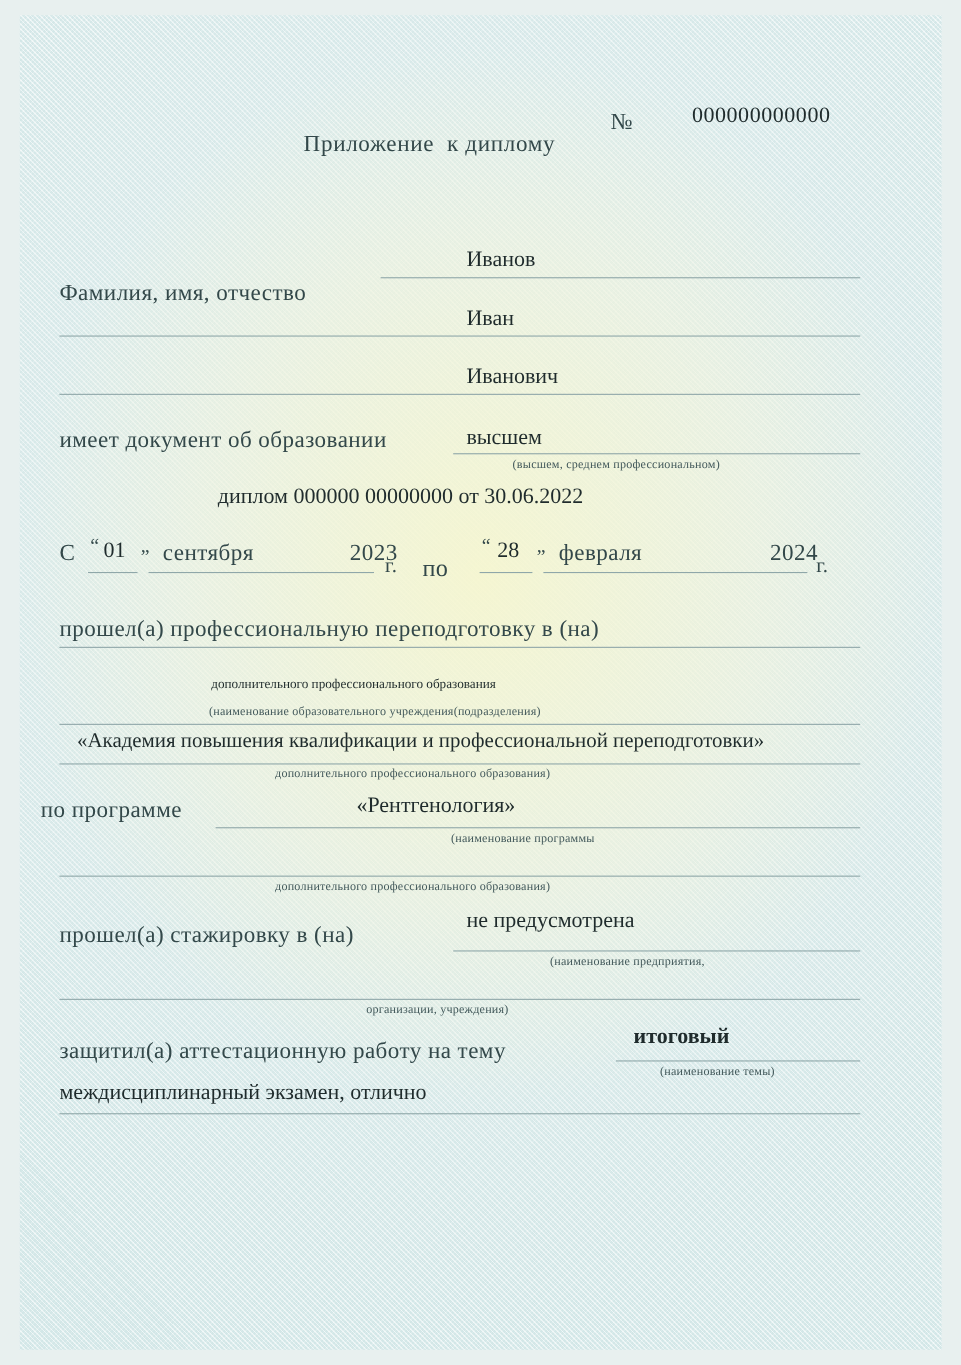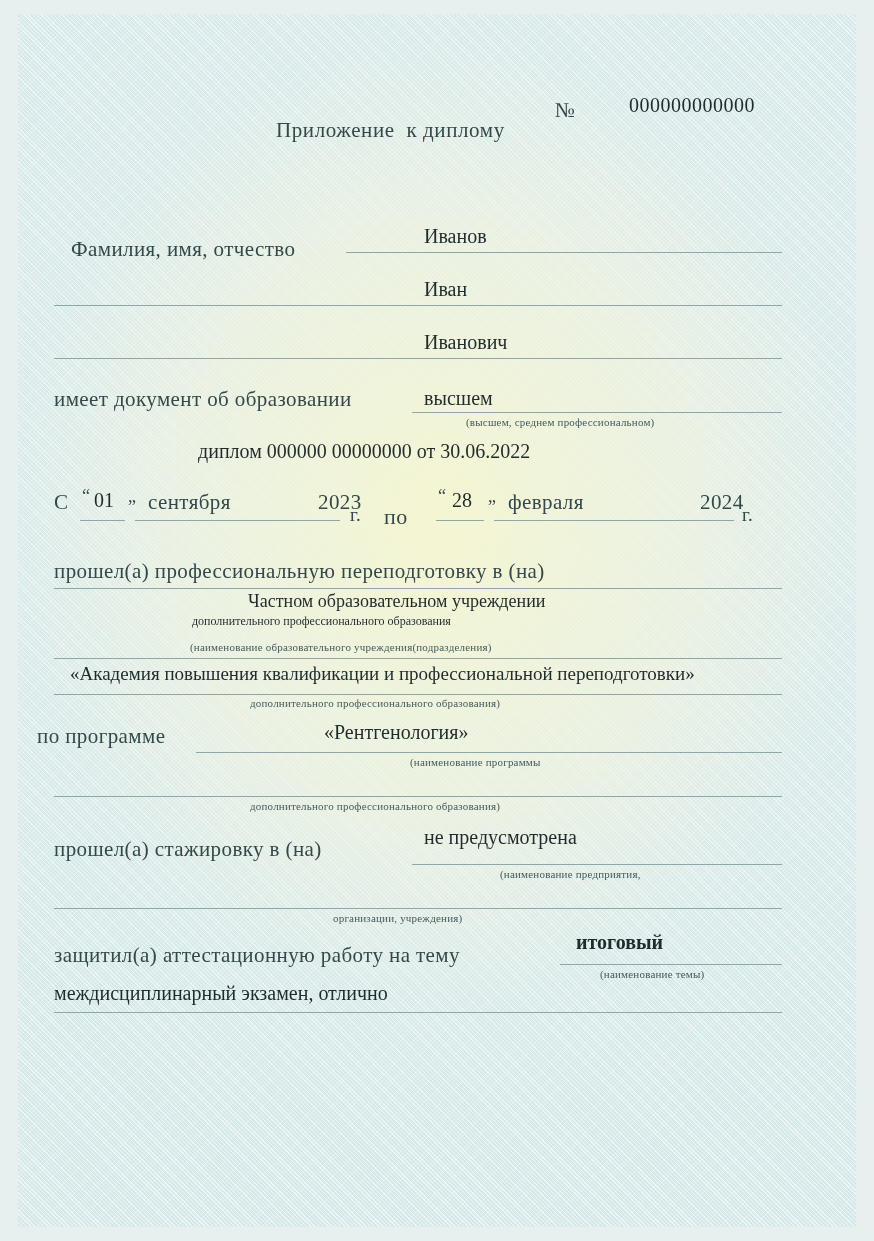--- a/index.html
+++ b/index.html
@@ -78,21 +78,21 @@
 
 <div class="page">
   <div class="sheet"></div>
 
   <div class="content">
 
     <div class="t hdr" style="left:276px; top:99px;margin-top:20px;">Приложение  к диплому</div>
     <div class="t hdr" style="left:555px; top:99px;">№</div>
     <div class="t num" style="left:600px; top:94px;margin-left:29px;">000000000000</div>
 
-    <div class="t label" style="left:54px; top:238px;margin-left:17px;">Фамилия, имя, отчество</div>
+    <div class="t label" style="left:54px; top:255px;">Фамилия, имя, отчество</div>
     <div class="t filled" style="left:424px; top:225px;">Иванов</div>
     <div class="rule" style="left:346px; top:252px; width:436px;"></div>
 
     <div class="t filled" style="left:424px; top:278px;">Иван</div>
     <div class="rule" style="left:54px; top:305px; width:728px;"></div>
 
     <div class="t filled" style="left:424px; top:331px;">Иванович</div>
     <div class="rule" style="left:54px; top:358px; width:728px;"></div>
 
     <div class="t label" style="left:54px; top:388px;">имеет документ об образовании</div>
@@ -118,21 +118,20 @@
     <div class="t label" style="left:488px; top:487px; font-size:18px;">„</div>
     <div class="t label" style="left:508px; top:491px;">февраля</div>
     <div class="t label" style="left:700px; top:491px;">2024</div>
     <div class="rule" style="left:436px; top:520px; width:48px;"></div>
     <div class="rule" style="left:494px; top:520px; width:240px;"></div>
     <div class="t label" style="left:742px; top:505px; font-size:19px;">г.</div>
 
     <div class="t label" style="left:54px; top:560px;">прошел(а) профессиональную переподготовку в (на)</div>
     <div class="rule" style="left:54px; top:588px; width:728px;"></div>
 
-    <div class="t filled" style="left:248px; top:592px; font-size:18px;">Частном образовательном учреждении</div>
     <div class="t filled" style="left:192px; top:615px; font-size:12px;">дополнительного профессионального образования</div>
     <div class="t tiny" style="left:190px; top:641px;">(наименование образовательного учреждения(подразделения)</div>
     <div class="rule" style="left:54px; top:658px; width:728px;"></div>
 
     <div class="t filled" style="left:70px; top:664px; font-size:19px;">«Академия повышения квалификации и профессиональной переподготовки»</div>
     <div class="rule" style="left:54px; top:694px; width:728px;"></div>
     <div class="t tiny" style="left:250px; top:697px;">дополнительного профессионального образования)</div>
 
     <div class="t label" style="left:37px; top:725px;">по программе</div>
     <div class="t filled" style="left:324px; top:721px;">«Рентгенология»</div>

